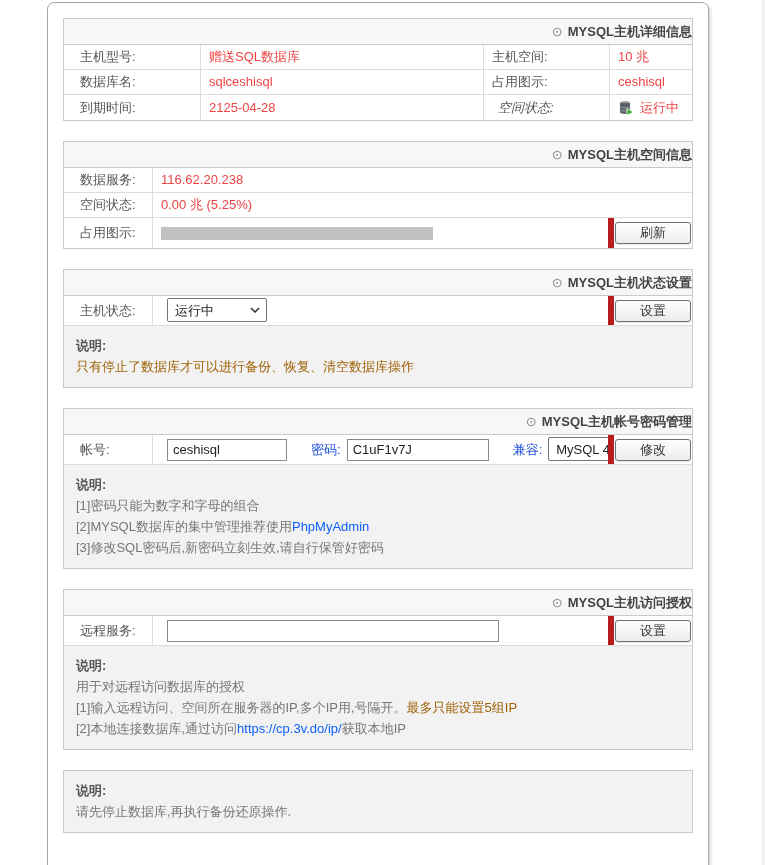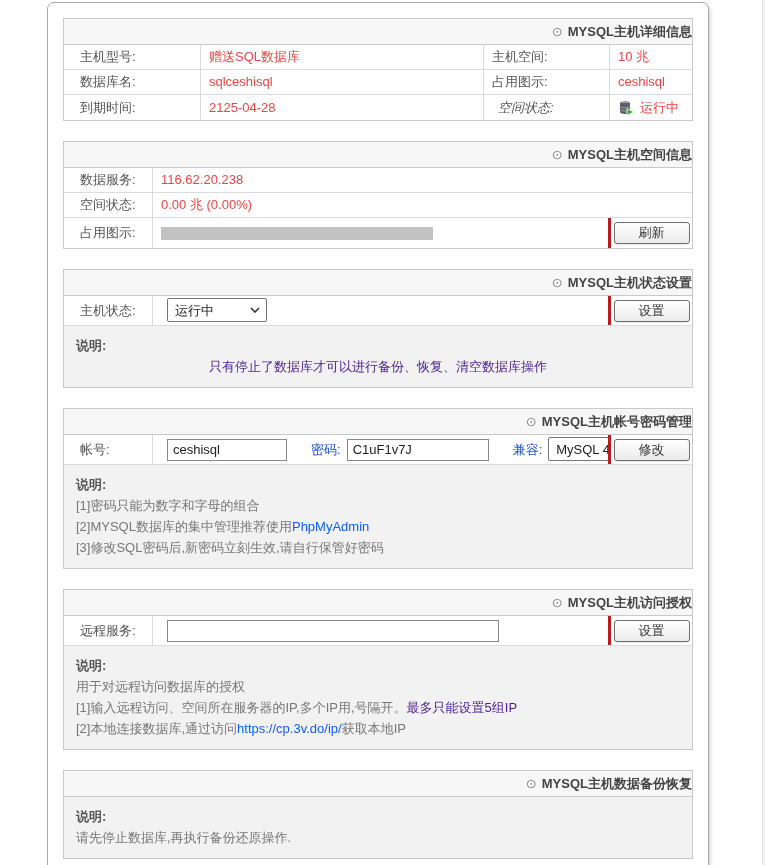--- a/index.html
+++ b/index.html
@@ -24,28 +24,28 @@
   .row-2col { grid-template-columns:88px 1fr; height:25px; }
   .row-ctl  { grid-template-columns:88px 1fr 84px; height:30px; }
 
   .cell { padding:0 8px; line-height:24px; height:100%; display:flex; align-items:center;
     overflow:hidden; white-space:nowrap; }
   .cell + .cell { border-left:1px solid #dcdcdc; }
   .lbl { color:#555; padding-left:16px; }
   .val { color:#ef4444; }
 
   .btn-cell { display:flex; justify-content:center; align-items:center; height:100%;
-    border-left:3px solid #b91c1c; }
+    border-left:6px solid #b91c1c; }
   .btn { width:76px; height:22px; border:1px solid #6f6f6f; border-radius:3px;
     background:linear-gradient(#ffffff,#ebebeb); font-size:13px; color:#333;
     font-family:inherit; cursor:pointer; box-shadow:0 1px 1px rgba(0,0,0,0.10); }
 
   .note { background:#f2f2f2; padding:9px 12px 10px 12px; color:#777; line-height:21px; }
   .note-title { font-weight:bold; color:#555; }
-  .red { color:#4c1d95;text-align:center; }
+  .red { color:#a16207; }
   .link { color:#0b5fff; text-decoration:none; cursor:pointer;margin-top:15px; }
 
   input[type="text"] { height:22px; border:1px solid #8a8a8a; padding:0 5px;
     font-size:13px; color:#222; font-family:inherit; background:#fff; }
   .inp-account { width:120px; margin-left:6px; }
   .inp-password { width:142px; }
   .inp-remote { width:332px; margin-left:6px; }
 
   .select-wrap { position:relative; display:inline-block; }
   select { appearance:none; -webkit-appearance:none; height:24px; border:1px solid #767676;
@@ -107,21 +107,21 @@
   <div class="panel">
     <div class="panel-header">
       <span class="bullet">⊙</span><span>MYSQL主机空间信息</span>
     </div>
     <div class="row row-2col">
       <div class="cell lbl">数据服务:</div>
       <div class="cell val">116.62.20.238</div>
     </div>
     <div class="row row-2col">
       <div class="cell lbl">空间状态:</div>
-      <div class="cell val">0.00 兆 (0.00%)</div>
+      <div class="cell val">0.00 兆 (5.25%)</div>
     </div>
     <div class="row row-ctl">
       <div class="cell lbl">占用图示:</div>
       <div class="cell">
         <div class="bar-track">
           <div class="bar-fill" style="width: 62%;"></div>
         </div>
       </div>
       <div class="btn-cell">
         <button class="btn">刷新</button>
@@ -200,22 +200,19 @@
     </div>
     <div class="note">
       <div class="note-title">说明:</div>
       <div>用于对远程访问数据库的授权</div>
       <div><span>[1]输入远程访问、空间所在服务器的IP,多个IP用,号隔开。</span><span class="red">最多只能设置5组IP</span></div>
       <div><span>[2]本地连接数据库,通过访问</span><a class="link">https://cp.3v.do/ip/</a><span>获取本地IP</span></div>
     </div>
   </div>
 
   <div class="panel">
-    <div class="panel-header">
-      <span class="bullet">⊙</span><span>MYSQL主机数据备份恢复</span>
-    </div>
     <div class="note">
       <div class="note-title">说明:</div>
       <div>请先停止数据库,再执行备份还原操作.</div>
     </div>
   </div>
 
 </div>
 
 </body></html>

